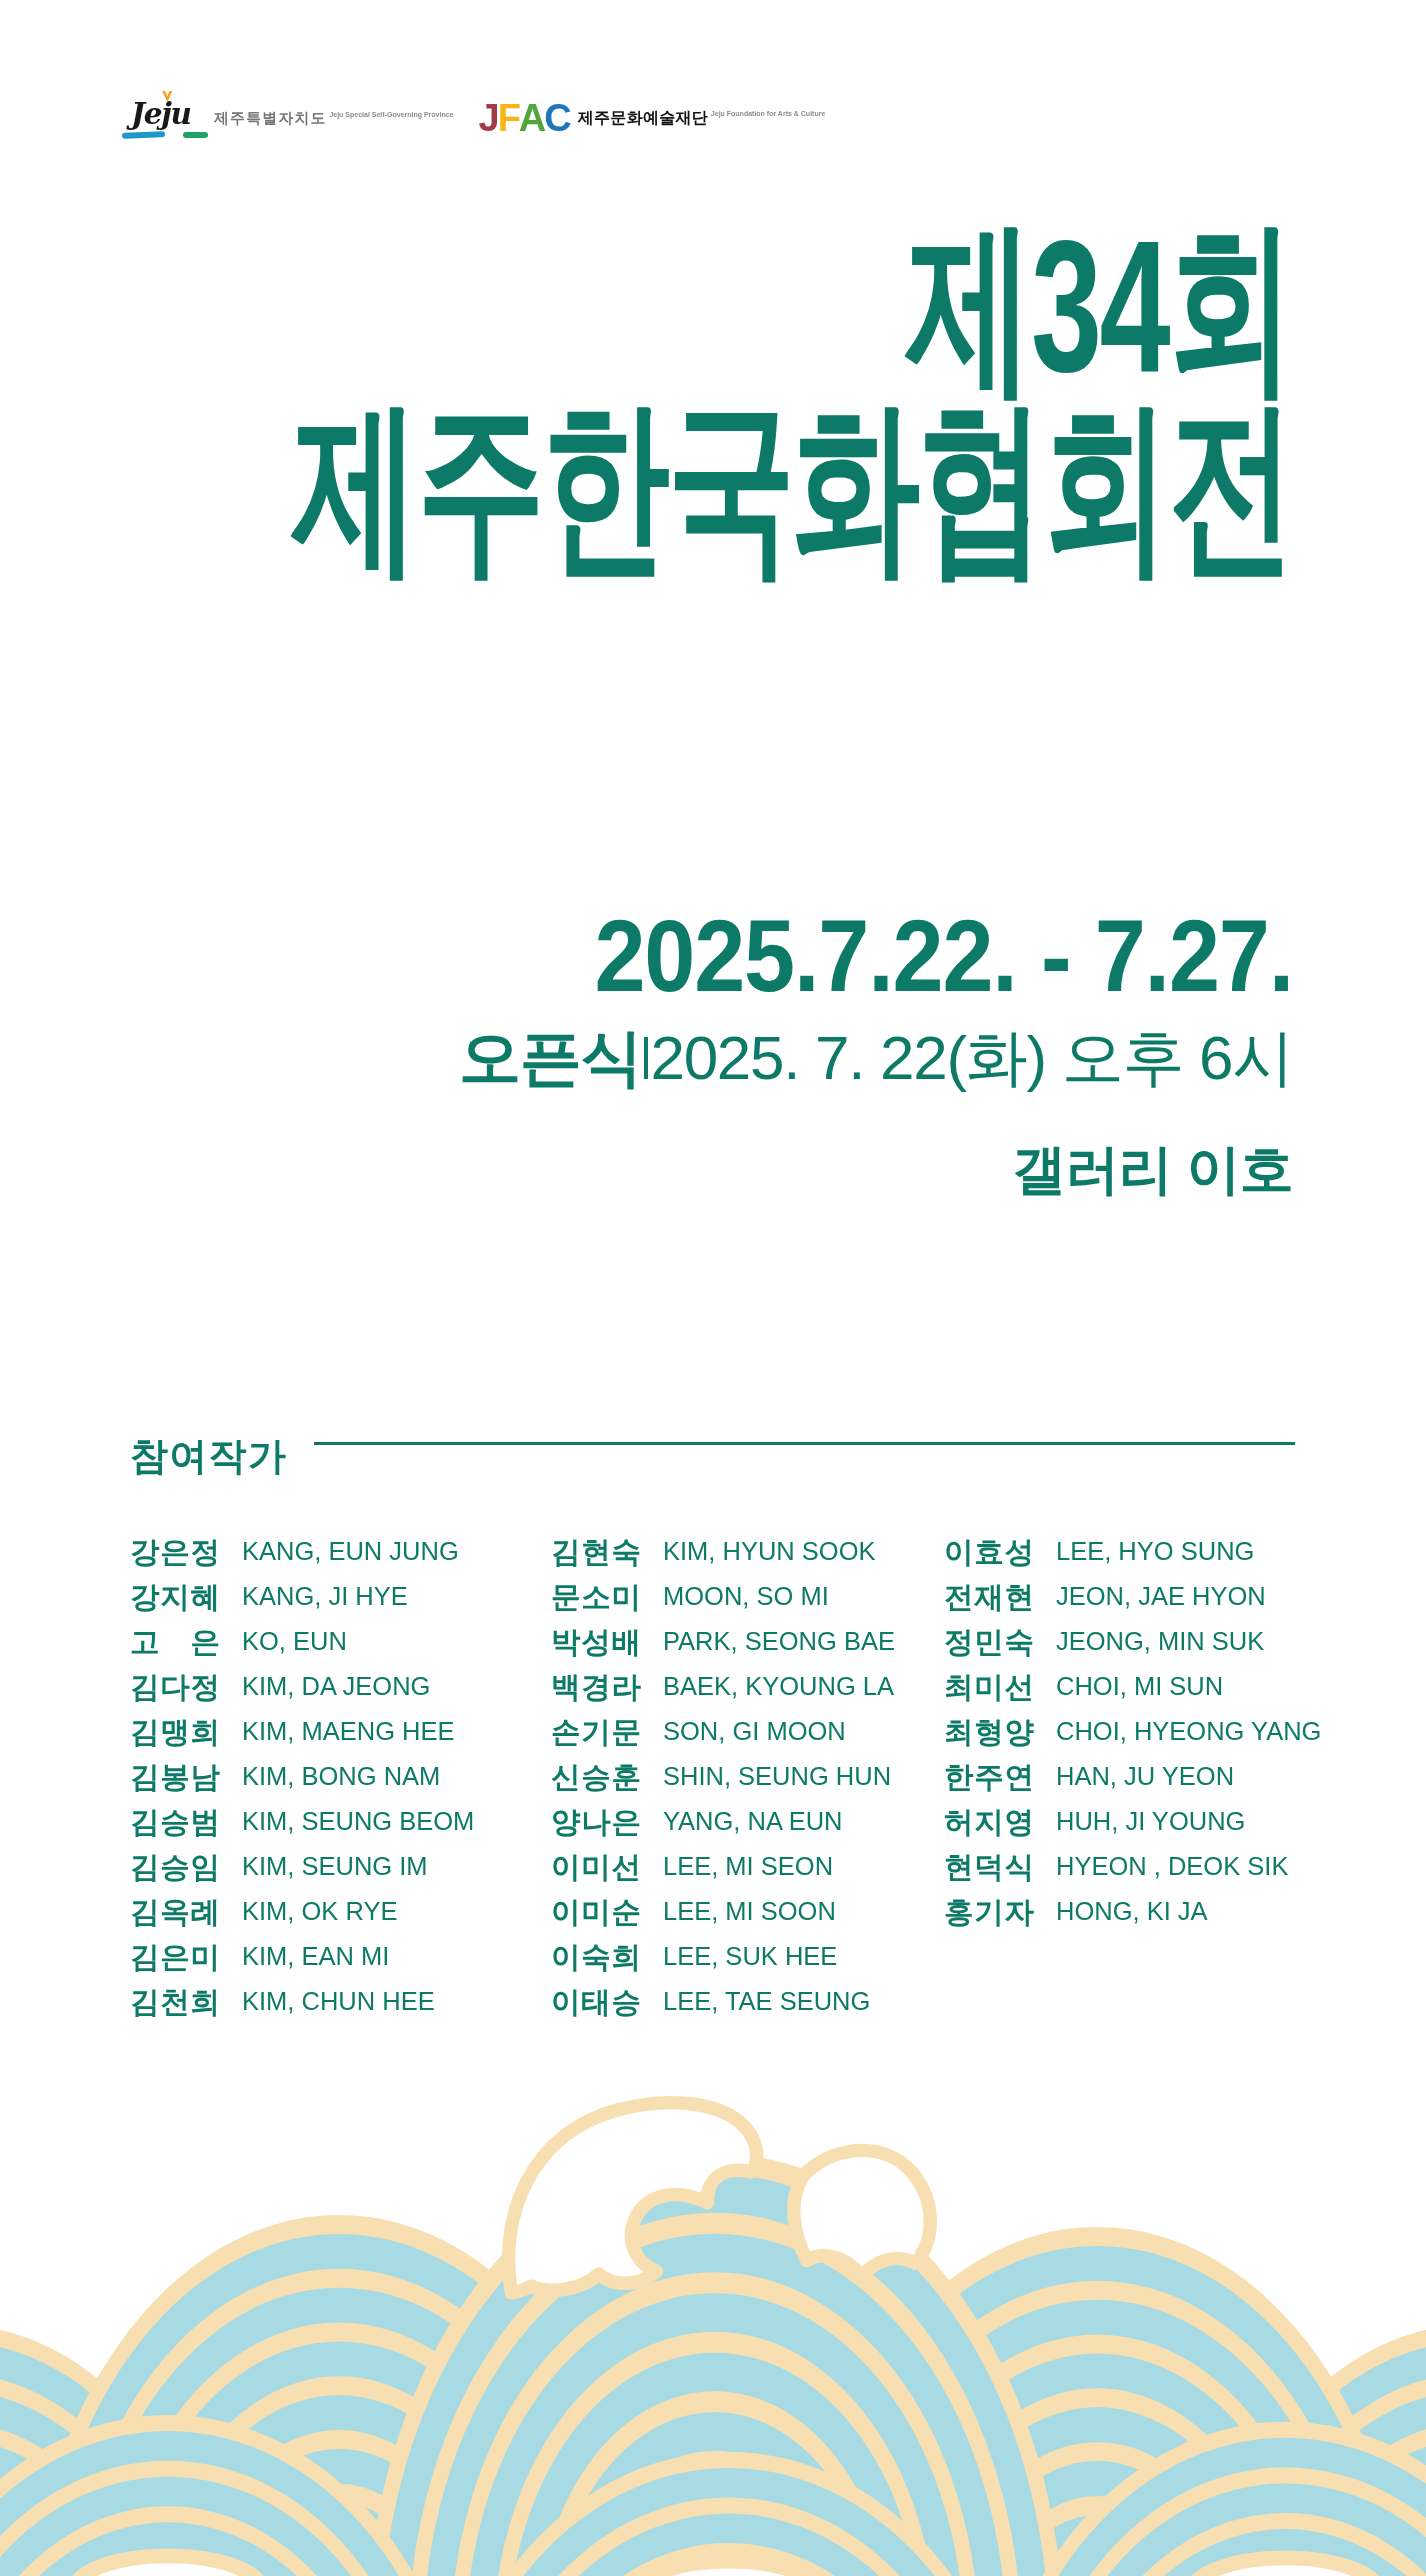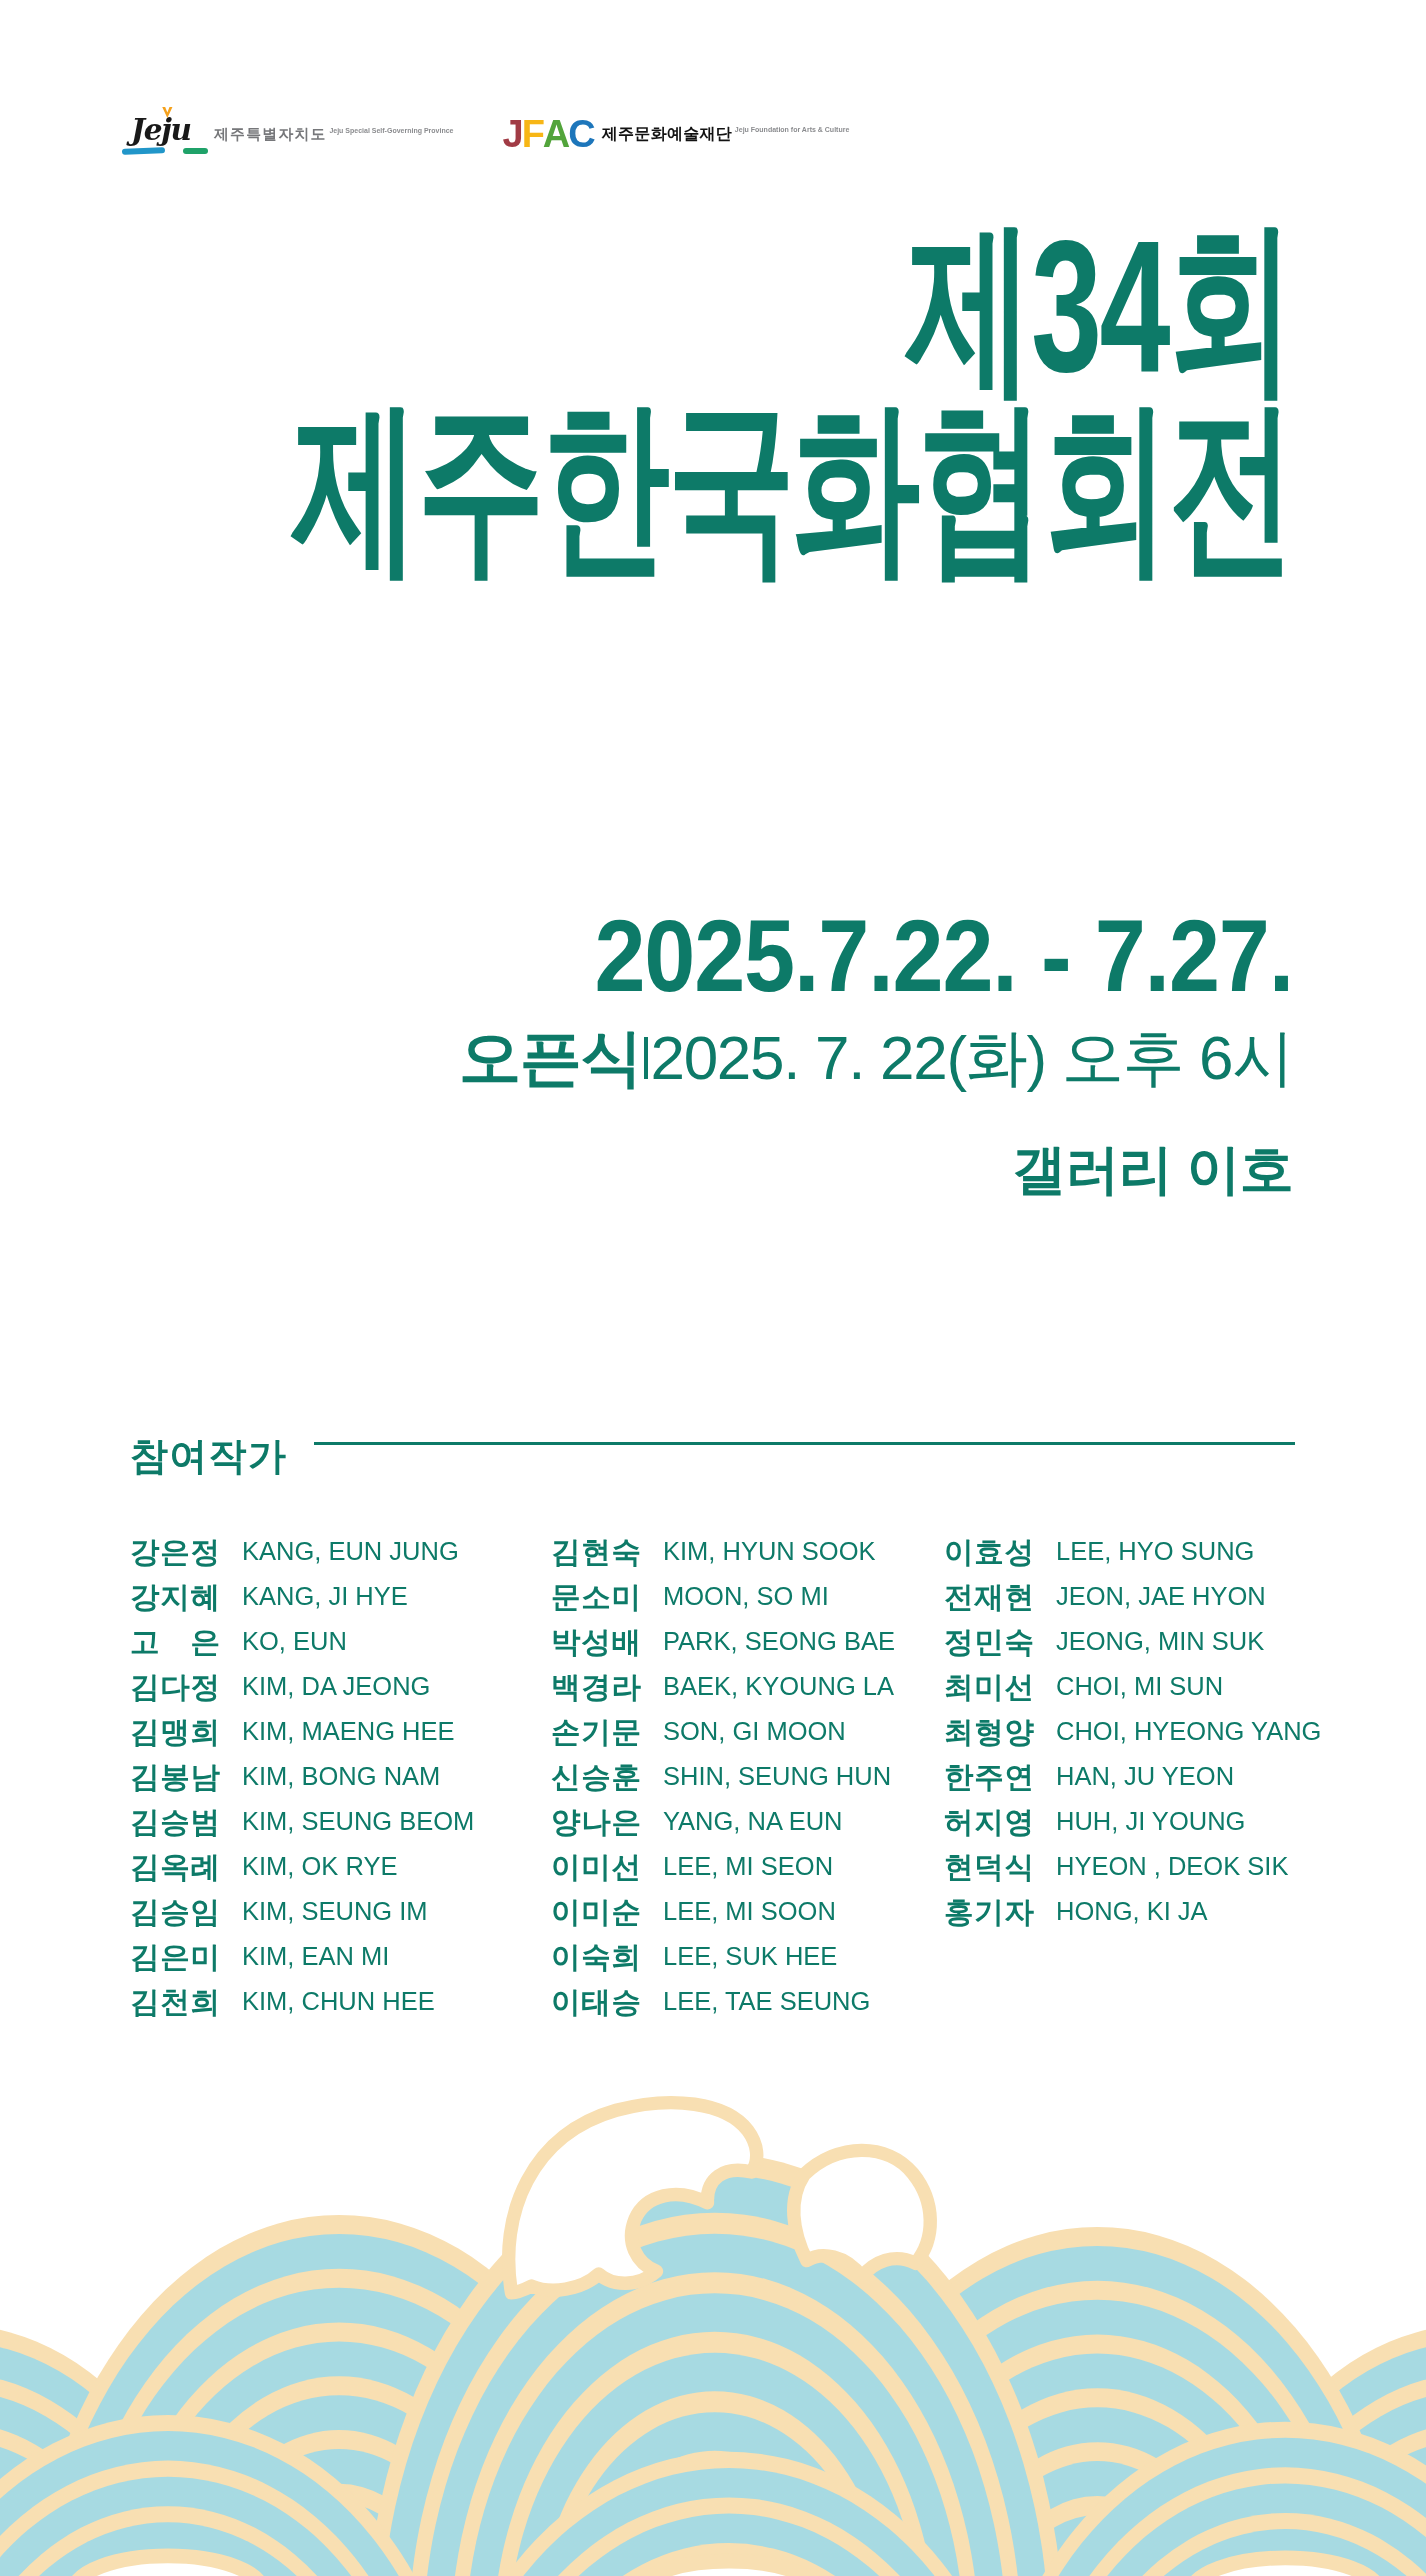--- a/index.html
+++ b/index.html
@@ -1,21 +1,21 @@
 <!DOCTYPE html>
 <html style="--teal: #0d7a68; --wave-blue: #a7dae2; --wave-sand: #f8dfb2; --jfac-j: #a13b45; --jfac-f: #f7b616; --jfac-a: #52a43b; --jfac-c: #1d76bb; --jeju-orange: #f5a11c; --jeju-blue-stroke: #2196c9; --jeju-green-stroke: #1fa269; --logo-gray: #76777a;font-size:10.7px"><head>
 <meta charset="utf-8">
 <style>
   html,body{margin:0;padding:0;}
   body{
     width:1427px;height:2576px;position:relative;background:#ffffff;
     font-family:"Liberation Sans",sans-serif;overflow:hidden;
   }
   
-  .logos{position:absolute;top:113px;left:131px;display:flex;align-items:center;gap:49px;height:42px;}
+  .logos{position:absolute;top:97px;left:131px;display:flex;align-items:center;gap:25px;height:42px;}
   .logo{display:flex;align-items:center;}
   .jeju-mark{position:relative;width:64px;height:39px;margin-right:19px;}
   .jeju-script{
     position:absolute;top:-2.7px;left:0;font-family:"DejaVu Serif",serif;font-style:italic;
     font-weight:bold;font-size:29.5px;letter-spacing:-1.3px;color:#191919;
   }
   .jeju-orange{
     position:absolute;top:-8px;left:31px;width:10.7px;height:11.4px;background:var(--jeju-orange,#f5a11c);
     clip-path:polygon(50% 100%,0 0,28% 0,50% 52%,72% 0,100% 0);
   }
@@ -143,26 +143,26 @@
           </div>
           <div class="artist-row">
             <span class="artist-kr">김봉남</span>
             <span class="artist-en">KIM, BONG NAM</span>
           </div>
           <div class="artist-row">
             <span class="artist-kr">김승범</span>
             <span class="artist-en">KIM, SEUNG BEOM</span>
           </div>
           <div class="artist-row">
+            <span class="artist-kr">김승임</span>
+            <span class="artist-en">KIM, SEUNG IM</span>
+          </div>
+          <div class="artist-row">
             <span class="artist-kr">김옥례</span>
             <span class="artist-en">KIM, OK RYE</span>
-          </div>
-          <div class="artist-row">
-            <span class="artist-kr">김승임</span>
-            <span class="artist-en">KIM, SEUNG IM</span>
           </div>
           <div class="artist-row">
             <span class="artist-kr">김은미</span>
             <span class="artist-en">KIM, EAN MI</span>
           </div>
           <div class="artist-row">
             <span class="artist-kr">김천희</span>
             <span class="artist-en">KIM, CHUN HEE</span>
           </div>
         </div>

